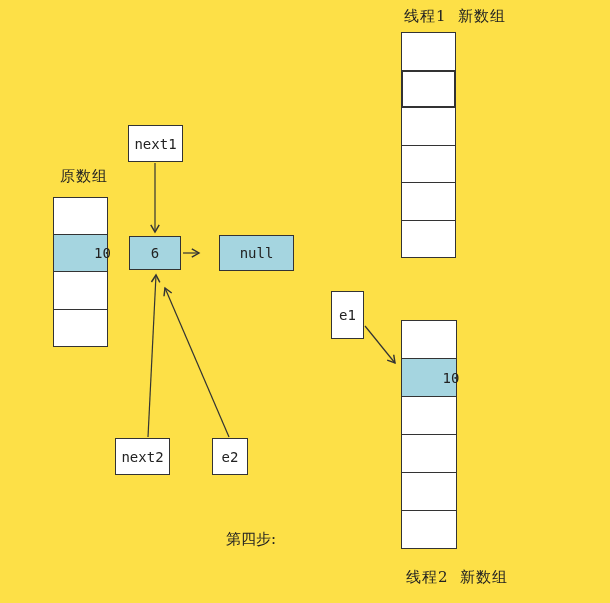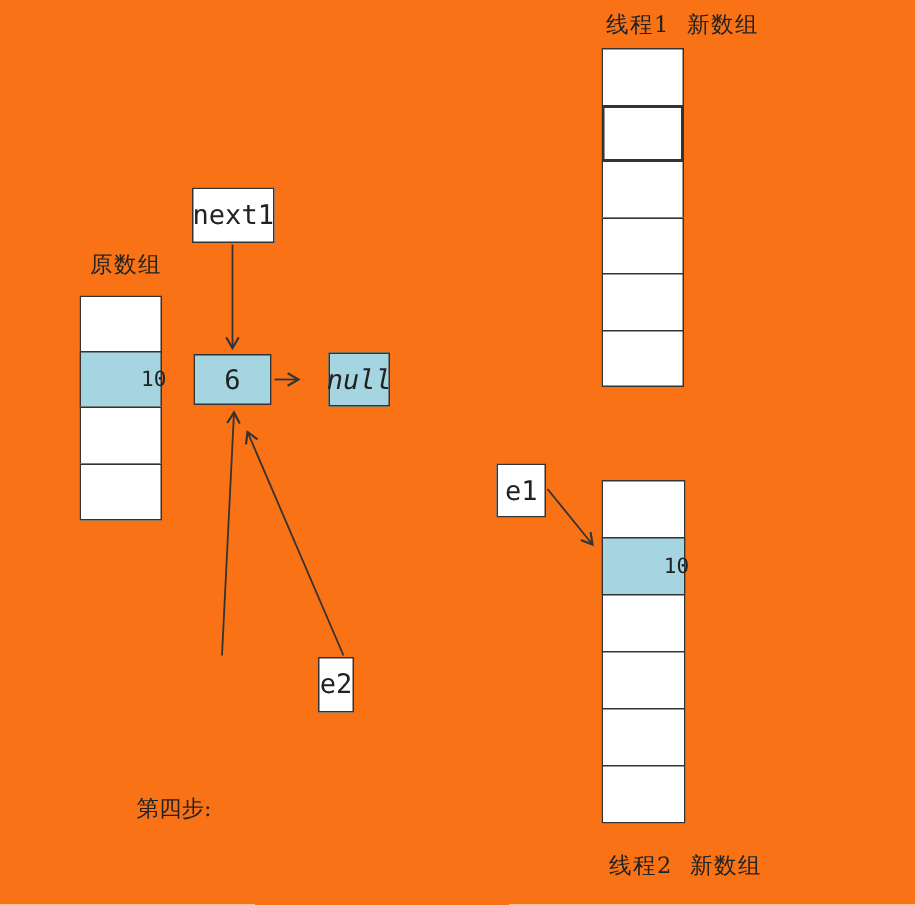--- a/index.html
+++ b/index.html
@@ -1,38 +1,38 @@
 <!DOCTYPE html>
 <html><head>
 <meta charset="utf-8">
 <style>
   html,body{margin:0;padding:0;background:#ffffff;}
   #canvas{
     position:relative;
     width:610px;height:603px;
-    background:#f97316;
+    background:#fde047;
     font-family:"DejaVu Serif","Liberation Serif",serif;
     color:#222222;
     overflow:hidden;
   }
   .zh-label{
     position:absolute;
     font-size:15px;
     color:#222;
     white-space:pre;
     letter-spacing:1px;
   }
   .node{
     position:absolute;
     box-sizing:border-box;
     border:1.5px solid #333333;
     background:#ffffff;
     display:flex;align-items:center;justify-content:center;
     font-family:"DejaVu Sans Mono","Liberation Mono",monospace;
-    font-size:18px;color:#222;
+    font-size:14px;color:#222;
   }
   .node.blue{background:#a5d5e0;}
   .array{
     position:absolute;
   }
   .cell{
     box-sizing:border-box;
     width:100%;
     border:1px solid #333333;
     margin-top:-1px;
@@ -41,21 +41,21 @@
     font-family:"DejaVu Sans Mono","Liberation Mono",monospace;
     font-size:14px;color:#222;
   }
   .cell:first-child{margin-top:0;}
   .cell.blue{background:#a5d5e0;padding-left:44px;}
   .cell.bold{border-width:2px;z-index:2;position:relative;}
   #arrow-layer{position:absolute;left:0;top:0;z-index:3;pointer-events:none;}
   .caption{
     position:absolute;
     left:91px;top:529px;width:185px;
-    text-align:left;
+    text-align:right;
     font-size:15px;line-height:21px;color:#222;
   }
   .caption .code{
     font-family:"DejaVu Sans Mono","Liberation Mono",monospace;
     font-size:14px;
   }
   
   .t1 .cell{height:38.5px;}
   .orig .cell{height:38.2px;}
   .t2 .cell{height:39px;}
@@ -78,23 +78,24 @@
   <div class="zh-label" style="left:60px;top:167px;">原数组</div>
   <div class="array orig" style="left:53px;top:197px;width:55px;">
     <div class="cell"></div>
     <div class="cell blue">10</div>
     <div class="cell"></div>
     <div class="cell"></div>
   </div>
 
   <div class="node" style="left:128px;top:125px;width:55px;height:37px;">next1</div>
   <div class="node blue" style="left:129px;top:236px;width:52px;height:34px;">6</div>
-  <div class="node blue" style="left:219px;top:235px;width:41px;height:36px;font-style:italic;">null</div>
-  <div class="node" style="left:212px;top:438px;width:24px;height:37px;">e2</div>
-  <div class="node" style="left:331px;top:309px;width:33px;height:36px;">e1</div>
+  <div class="node blue" style="left:219px;top:235px;width:75px;height:36px;">null</div>
+  <div class="node" style="left:115px;top:438px;width:55px;height:37px;">next2</div>
+  <div class="node" style="left:212px;top:438px;width:36px;height:37px;">e2</div>
+  <div class="node" style="left:331px;top:291px;width:33px;height:48px;">e1</div>
 
   <div class="array t2" style="left:401px;top:320px;width:56px;">
     <div class="cell"></div>
     <div class="cell blue">10</div>
     <div class="cell"></div>
     <div class="cell"></div>
     <div class="cell"></div>
     <div class="cell"></div>
   </div>
   <div class="zh-label" style="left:406px;top:568px;">线程2  新数组</div>

